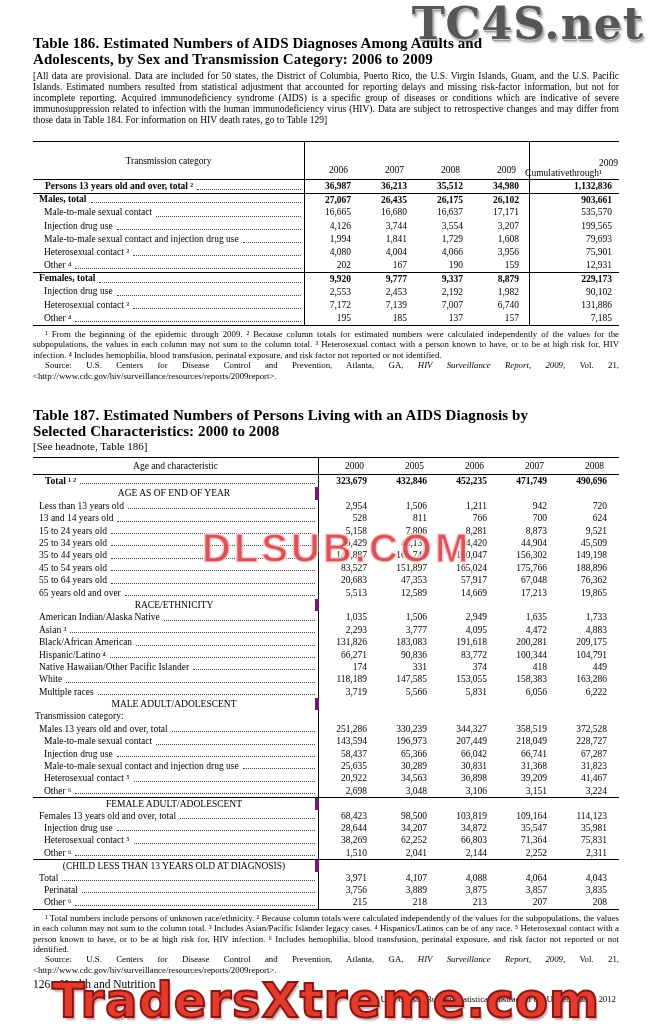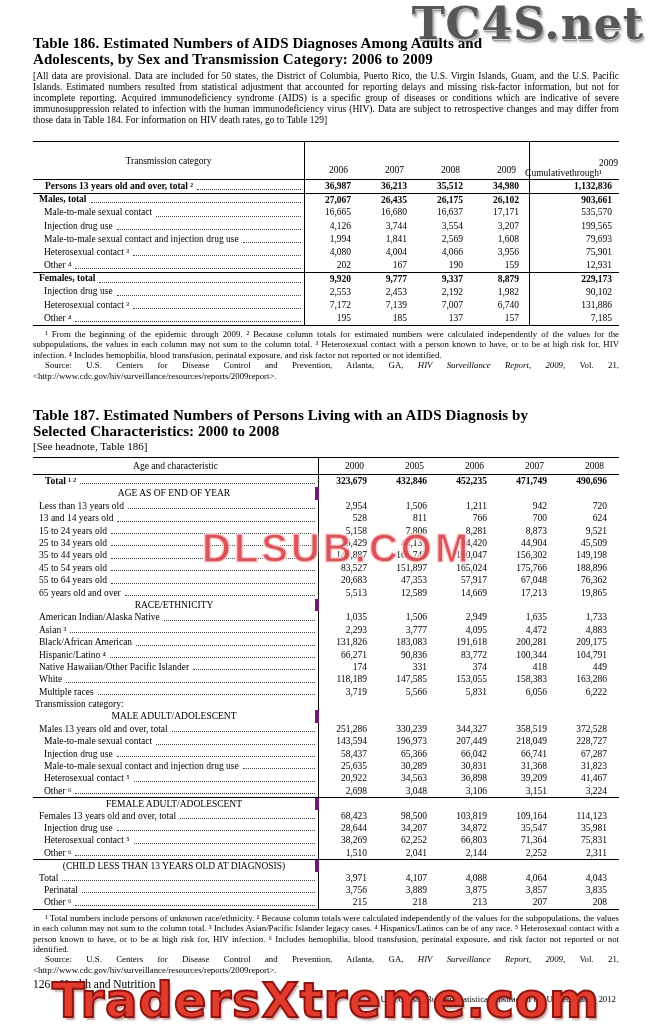--- a/index.html
+++ b/index.html
@@ -150,21 +150,21 @@
             <div class="vcell">3,207</div>
             <div class="vcell cum">199,565</div>
           </div>
           <div class="trow sub data">
             <div class="rlabel">
               <span class="rtext">Male-to-male sexual contact and injection drug use</span>
               <span class="leader"></span>
             </div>
             <div class="vcell">1,994</div>
             <div class="vcell">1,841</div>
-            <div class="vcell">2,569</div>
+            <div class="vcell">1,729</div>
             <div class="vcell">1,608</div>
             <div class="vcell cum">79,693</div>
           </div>
           <div class="trow sub data">
             <div class="rlabel">
               <span class="rtext">Heterosexual contact ³</span>
               <span class="leader"></span>
             </div>
             <div class="vcell">4,080</div>
             <div class="vcell">4,004</div>
@@ -426,25 +426,25 @@
             <div class="rlabel">
               <span class="rtext">Multiple races</span>
               <span class="leader"></span>
             </div>
             <div class="vcell">3,719</div>
             <div class="vcell">5,566</div>
             <div class="vcell">5,831</div>
             <div class="vcell">6,056</div>
             <div class="vcell">6,222</div>
           </div>
+          <div class="trow  section">
+            <div class="section-cell">MALE ADULT/ADOLESCENT</div>
+          </div>
           <div class="trow  label">
             <div class="label-cell">Transmission category:</div>
-          </div>
-          <div class="trow  section">
-            <div class="section-cell">MALE ADULT/ADOLESCENT</div>
           </div>
           <div class="trow  data">
             <div class="rlabel">
               <span class="rtext">Males 13 years old and over, total</span>
               <span class="leader"></span>
             </div>
             <div class="vcell">251,286</div>
             <div class="vcell">330,239</div>
             <div class="vcell">344,327</div>
             <div class="vcell">358,519</div>

